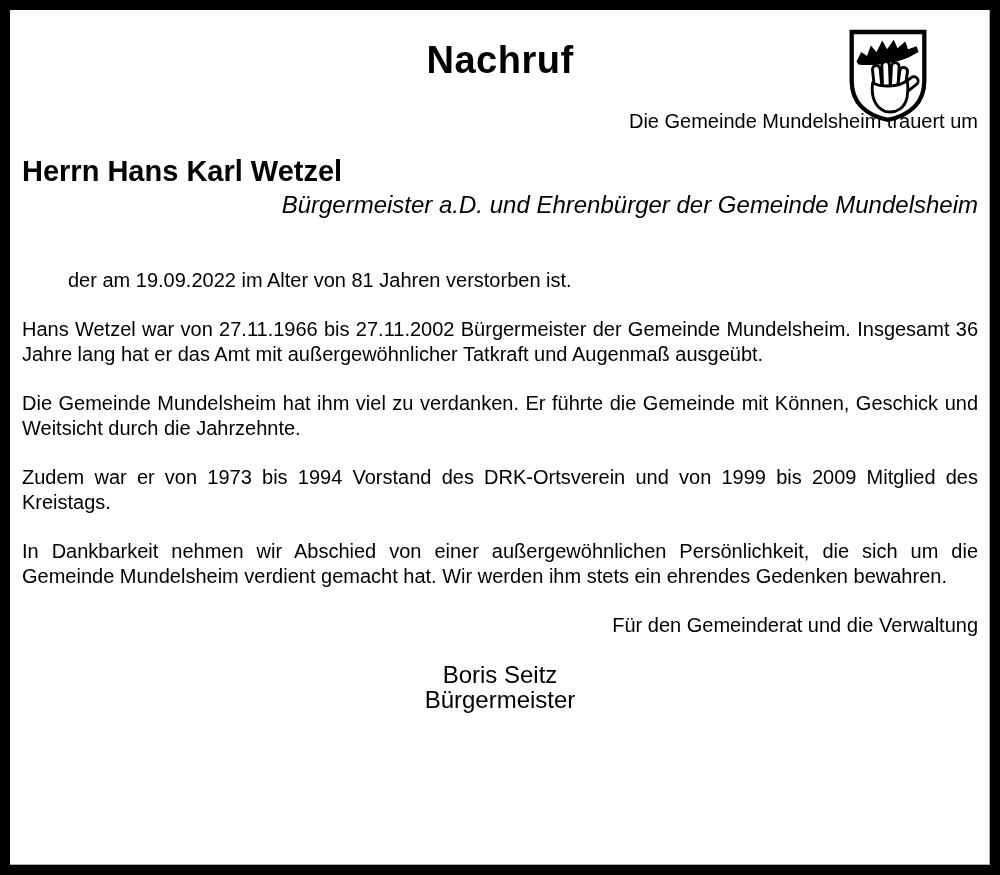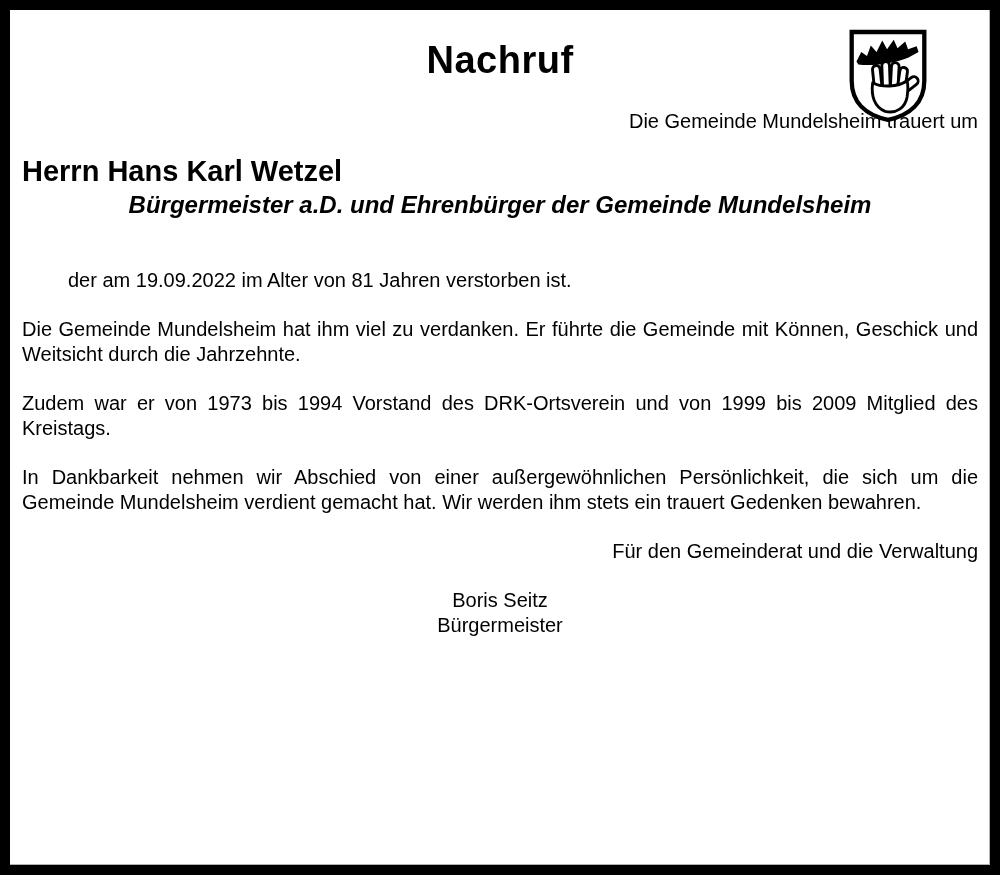--- a/index.html
+++ b/index.html
@@ -37,44 +37,44 @@
   }
   .name {
     font-size: 29px;
     font-weight: 700;
     text-align: left;
     margin: 20px 0 0 0;
     line-height: 34px;
   }
   .subtitle {
     font-size: 24px;
-    font-weight: 700;
+    font-weight: 400;
     font-style: italic;
-    text-align: center;
+    text-align: right;
     margin: 2px 0 0 0;
     line-height: 30px;
   }
   .body-par {
     font-size: 20px;
     line-height: 25px;
     text-align: justify;
     margin: 0 0 24px 0;
   }
   .first-par {
     margin-top: 48px;
     margin-left: 46px;
   }
   .closing {
     font-size: 20px;
     line-height: 25px;
     text-align: right;
     margin: 0 0 24px 0;
   }
   .signature {
-    font-size: 20px;
+    font-size: 24px;
     line-height: 25px;
     text-align: center;
     margin: 0;
   }
   .crest {
     position: absolute;
     left: 835px;
     top: 17px;
     width: 86px;
     height: 96px;
@@ -109,23 +109,24 @@
   </div>
 
   <h1 class="title">Nachruf</h1>
 
   <p class="intro">Die Gemeinde Mundelsheim trauert um</p>
 
   <h2 class="name">Herrn Hans Karl Wetzel</h2>
   <div class="subtitle">Bürgermeister a.D. und Ehrenbürger der Gemeinde Mundelsheim</div>
 
   <p class="body-par first-par">der am 19.09.2022 im Alter von 81 Jahren verstorben ist.</p>
+  <p class="body-par">Hans Wetzel war von 27.11.1966 bis 27.11.2002 Bürgermeister der Gemeinde Mundelsheim. Insgesamt 36 Jahre lang hat er das Amt mit außergewöhnlicher Tatkraft und Augenmaß ausgeübt.</p>
   <p class="body-par">Die Gemeinde Mundelsheim hat ihm viel zu verdanken. Er führte die Gemeinde mit Können, Geschick und Weitsicht durch die Jahrzehnte.</p>
   <p class="body-par">Zudem war er von 1973 bis 1994 Vorstand des DRK-Ortsverein und von 1999 bis 2009 Mitglied des Kreistags.</p>
-  <p class="body-par">In Dankbarkeit nehmen wir Abschied von einer außergewöhnlichen Persönlichkeit, die sich um die Gemeinde Mundelsheim verdient gemacht hat. Wir werden ihm stets ein trauert Gedenken bewahren.</p>
+  <p class="body-par">In Dankbarkeit nehmen wir Abschied von einer außergewöhnlichen Persönlichkeit, die sich um die Gemeinde Mundelsheim verdient gemacht hat. Wir werden ihm stets ein ehrendes Gedenken bewahren.</p>
 
   <p class="closing">Für den Gemeinderat und die Verwaltung</p>
 
   <div class="signature">
     <div>Boris Seitz</div>
     <div>Bürgermeister</div>
   </div>
 
 </div>
 

